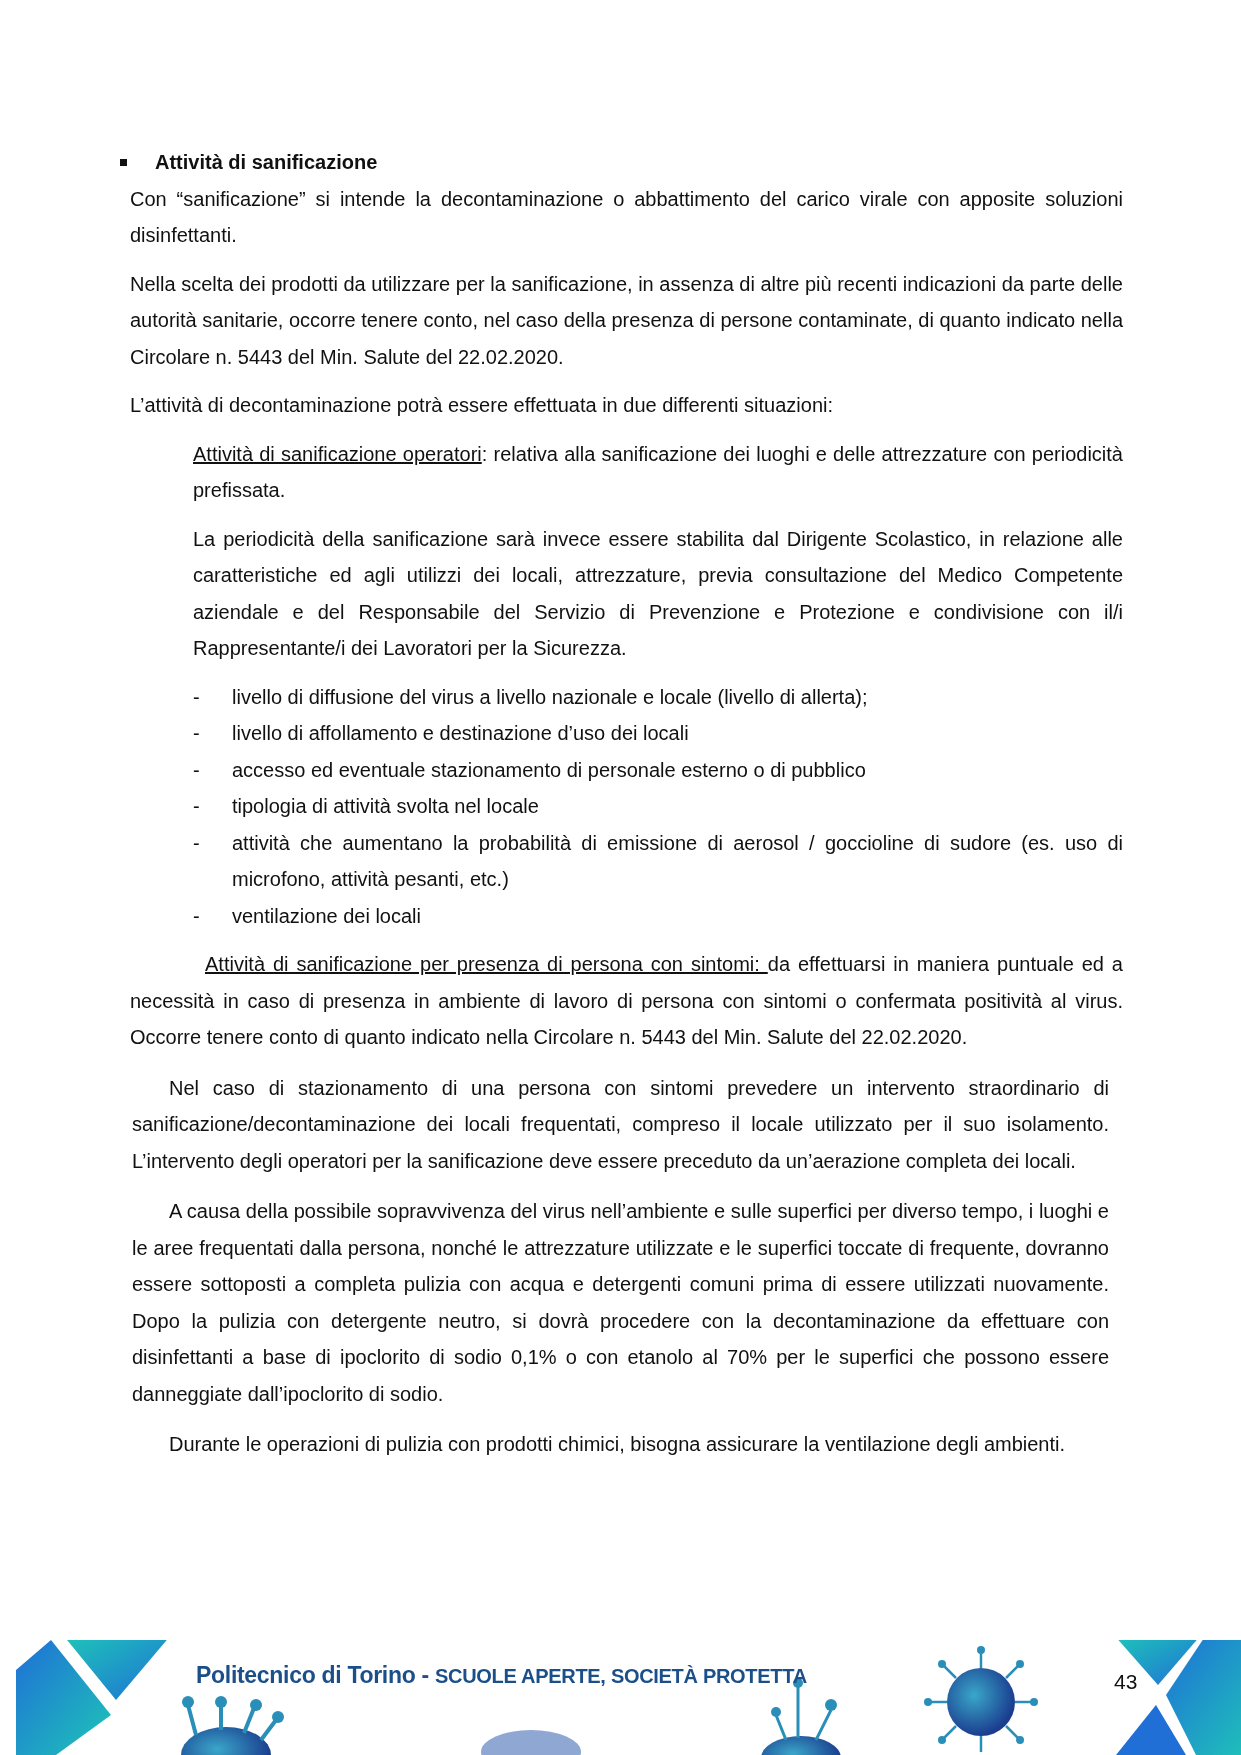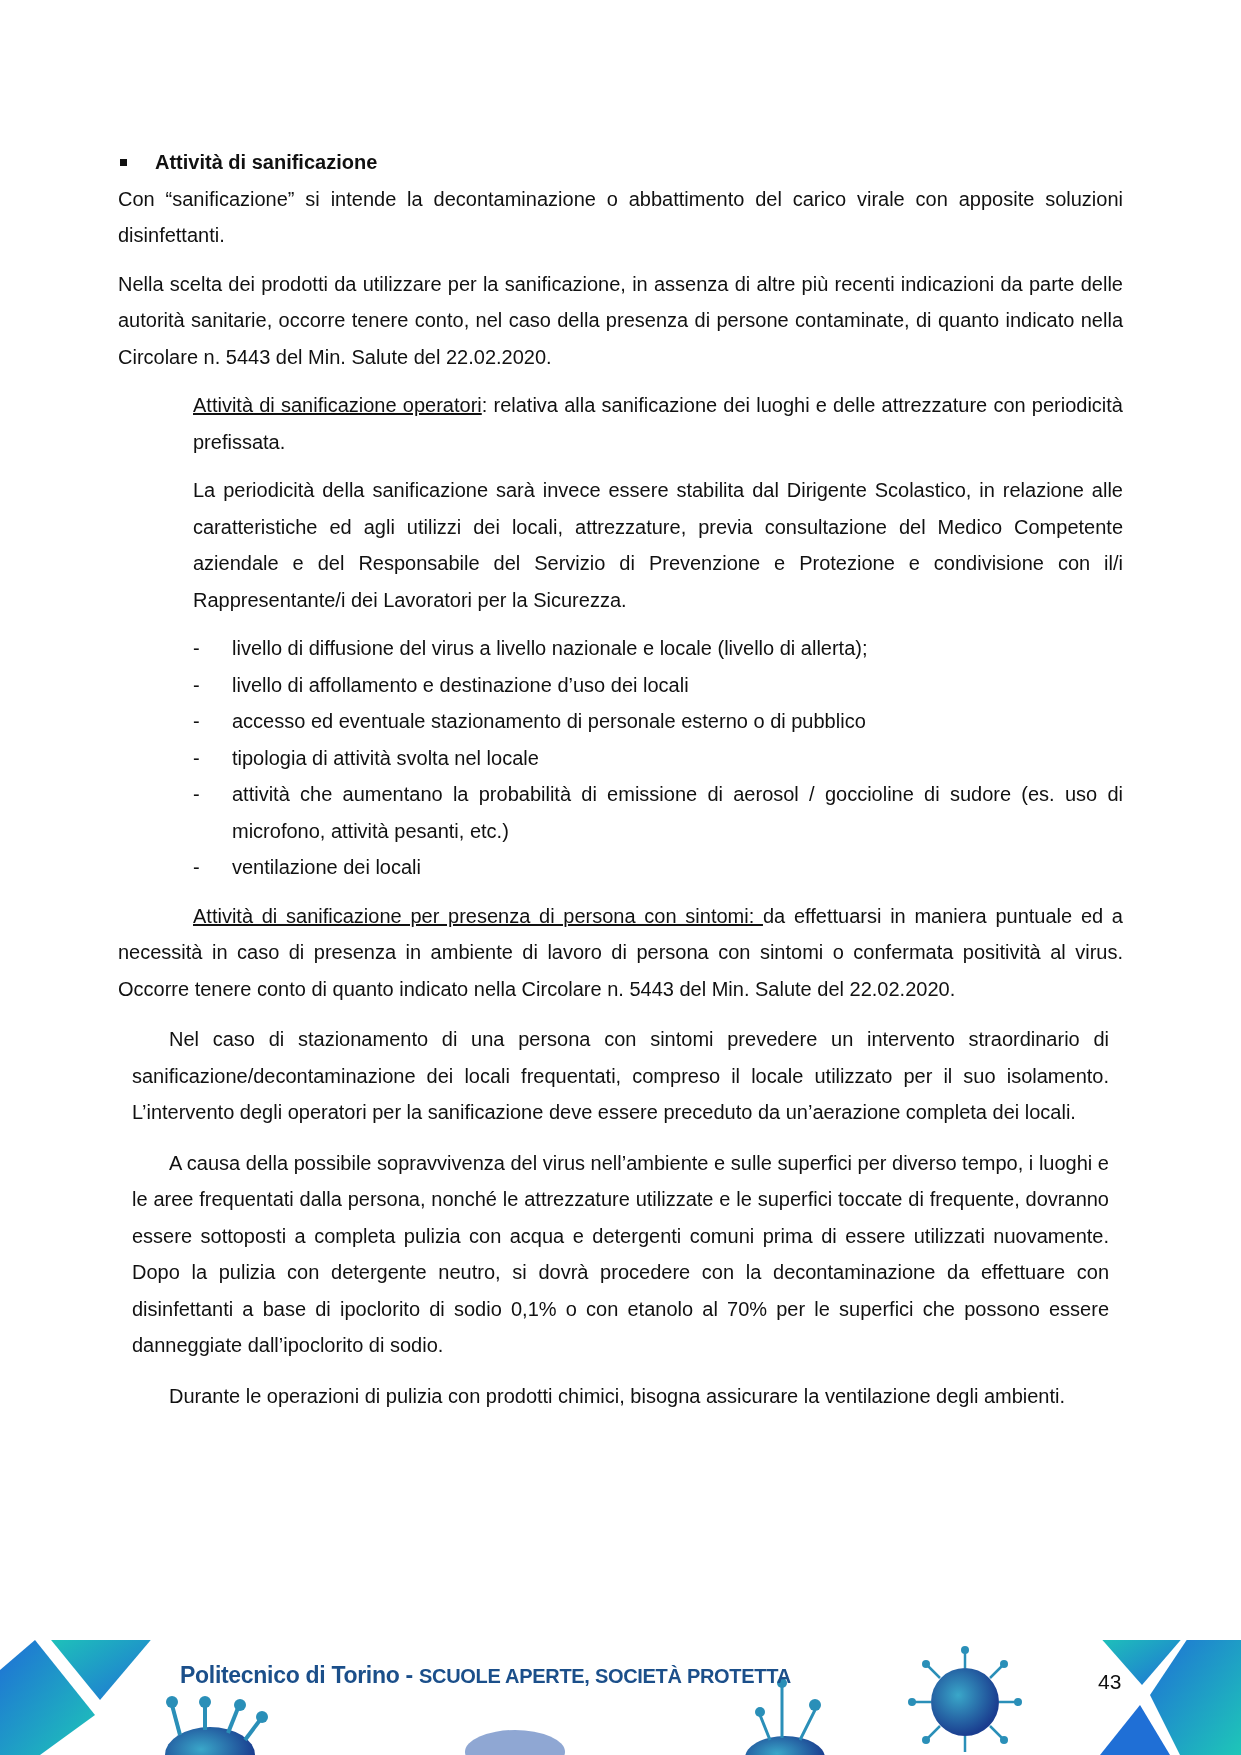--- a/index.html
+++ b/index.html
@@ -2,43 +2,44 @@
 <html><head>
 <meta charset="utf-8">
 <style>
   html, body { margin: 0; padding: 0; background: #ffffff; }
   body { width: 1241px; height: 1755px; position: relative; overflow: hidden;
          font-family: "Liberation Sans", "DejaVu Sans", sans-serif; color: #111; }
   .page { position: absolute; left: 118px; top: 144px; width: 1005px;
           font-size: 20px; line-height: 36.5px; text-align: justify; }
   .heading { font-weight: bold; display: flex; align-items: center; margin: 0; }
   .heading .bullet { display: inline-block; width: 7px; height: 7px; background: #111; margin-right: 28px; margin-left: 2px; }
-  p { margin: 0 0 12px 0; }
+  p { margin: 0 0 12px 12px; }
   .indent { margin-left: 75px; }
   .u { text-decoration: underline; }
   ul.dash { list-style: none; padding: 0; margin: 7px 0 12px 75px; }
   ul.dash li { position: relative; padding-left: 39px; }
   ul.dash li::before { content: "-"; position: absolute; left: 0; }
   .firstline { text-indent: 75px; }
   .para-ind { text-indent: 37px; margin: 14px; }
-  .footer { position: absolute; left: 0; top: 1640px; width: 1224px; height: 115px; text-decoration: underline; }
+  .footer { position: absolute; left: 16px; top: 1640px; width: 1224px; height: 115px; text-decoration: underline; }
   .footer-title { position: absolute; left: 180px; top: 22px; font-weight: bold; color: #1b4f8a; font-size: 23px; letter-spacing: -0.3px; }
   .footer-title .small { font-size: 20px; }
   .page-num { position: absolute; left: 1098px; top: 30px; font-size: 21px; color: #111; }
 </style>
 </head>
 <body>
 
 <div class="page">
   <div class="heading">
     <span class="bullet"></span>
     <span>Attività di sanificazione</span>
   </div>
   <p>Con “sanificazione” si intende la decontaminazione o abbattimento del carico virale con apposite soluzioni disinfettanti.</p>
   <p>Nella scelta dei prodotti da utilizzare per la sanificazione, in assenza di altre più recenti indicazioni da parte delle autorità sanitarie, occorre tenere conto, nel caso della presenza di persone contaminate, di quanto indicato nella Circolare n. 5443 del Min. Salute del 22.02.2020.</p>
+  <p>L’attività di decontaminazione potrà essere effettuata in due differenti situazioni:</p>
 
   <p class="indent"><span class="u">Attività di sanificazione operatori</span><span>: relativa alla sanificazione dei luoghi e delle attrezzature con periodicità prefissata.</span></p>
   <p class="indent">La periodicità della sanificazione sarà invece essere stabilita dal Dirigente Scolastico, in relazione alle caratteristiche ed agli utilizzi dei locali, attrezzature, previa consultazione del Medico Competente aziendale e del Responsabile del Servizio di Prevenzione e Protezione e condivisione con il/i Rappresentante/i dei Lavoratori per la Sicurezza.</p>
 
   <ul class="dash">
     <li>livello di diffusione del virus a livello nazionale e locale (livello di allerta);</li>
     <li>livello di affollamento e destinazione d’uso dei locali</li>
     <li>accesso ed eventuale stazionamento di personale esterno o di pubblico</li>
     <li>tipologia di attività svolta nel locale</li>
     <li>attività che aumentano la probabilità di emissione di aerosol / goccioline di sudore (es. uso di microfono, attività pesanti, etc.)</li>

